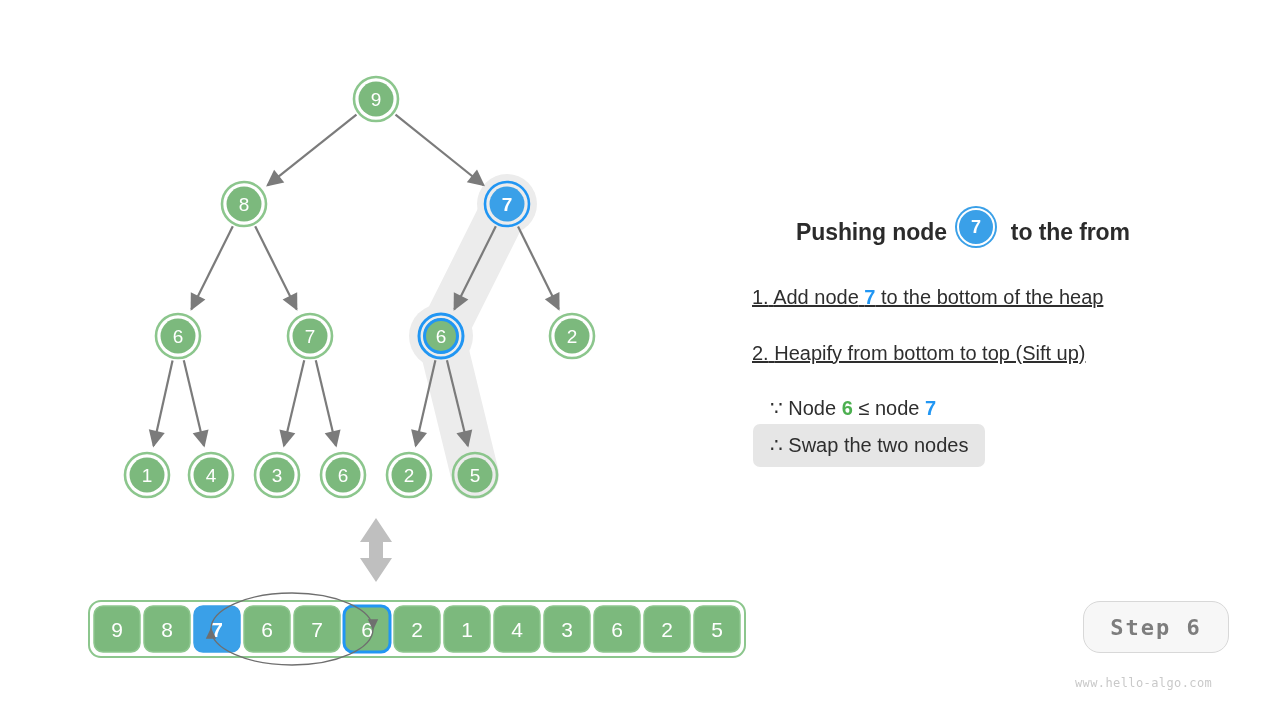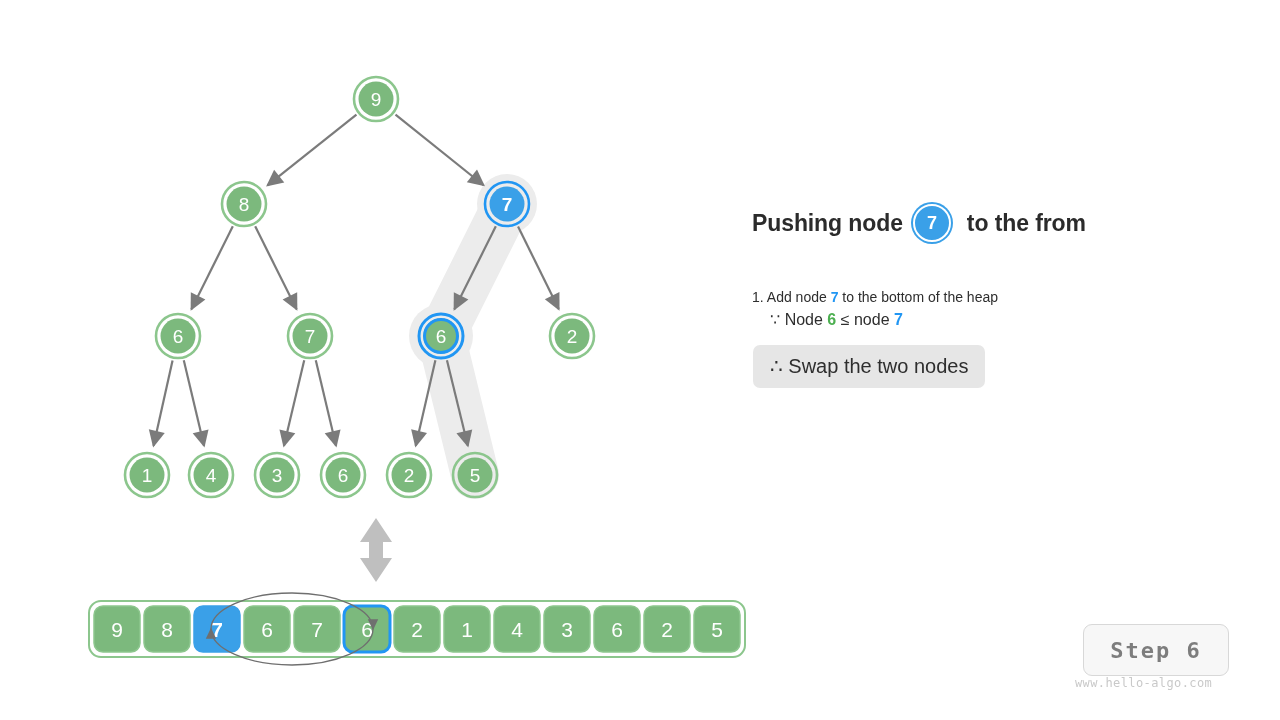--- a/index.html
+++ b/index.html
@@ -36,76 +36,79 @@
     left: 752px;
     top: 200px;
     width: 510px;
   }
   #panel-title {
     font-size: 23px;
     font-weight: bold;
     color: #2b2b2b;
     letter-spacing: -0.1px;
     display: flex;
-    align-items: center;
+    align-items: flex-end;
     height: 46px;
+    margin-left: 44px;
   }
   #panel-title .tbadge {
     display: inline-flex;
     align-items: center;
     justify-content: center;
     width: 34px;
     height: 34px;
     border-radius: 50%;
     background: #3aa0e8;
     border: 2px solid #ffffff;
     box-shadow: 0 0 0 2px #3aa0e8;
     color: #ffffff;
     font-size: 18px;
     font-weight: bold;
     margin: 0 16px 0 10px;
   }
   .step-line {
-    font-size: 14px;
+    font-size: 20px;
     color: #2e2e2e;
     line-height: 26px;
     margin-top: 30px;
     white-space: nowrap;
+    text-decoration: underline;
   }
   .step-line.first { margin-top: 38px; }
   .accent-blue { color: #2196f3; font-weight: bold; }
   .accent-green { color: #4caf50; font-weight: bold; }
   .reason-line {
-    font-size: 16px;
+    font-size: 20px;
     color: #2e2e2e;
+    margin-top: 30px;
     margin-left: 18px;
     white-space: nowrap;
   }
   #conclusion-box {
     display: inline-block;
-    margin-top: 16px;
+    margin-top: 4px;
     margin-left: 1px;
     background: #e6e6e6;
     border-radius: 7px;
     padding: 9px 17px 10px 17px;
     font-size: 20px;
     color: #2e2e2e;
     white-space: nowrap;
   }
 
   
   #step-chip {
     position: absolute;
     left: 1083px;
-    top: 624px;
+    top: 601px;
     width: 146px;
     height: 52px;
     box-sizing: border-box;
     border: 1px solid #d8d8d8;
-    border-radius: 9px;
+    border-radius: 17px;
     background: #f7f7f7;
     color: #7d7d7d;
     font-family: "DejaVu Sans Mono", monospace;
     font-size: 22px;
     font-weight: bold;
     letter-spacing: 2px;
     display: flex;
     align-items: center;
     justify-content: center;
   }
@@ -300,20 +303,24 @@
       <span>to the from</span>
     </div>
 
     <div class="step-line first">
       <span>1.</span>
       <span>Add node</span>
       <span class="accent-blue">7</span>
       <span>to the bottom of the heap</span>
     </div>
 
+    <div class="step-line">
+      <span>2.</span>
+      <span>Heapify from bottom to top (Sift up)</span>
+    </div>
 
     <div class="reason-line">
       <span>∵</span>
       <span>Node</span>
       <span class="accent-green">6</span>
       <span>≤ node</span>
       <span class="accent-blue">7</span>
     </div>
 
     <div id="conclusion-box">

